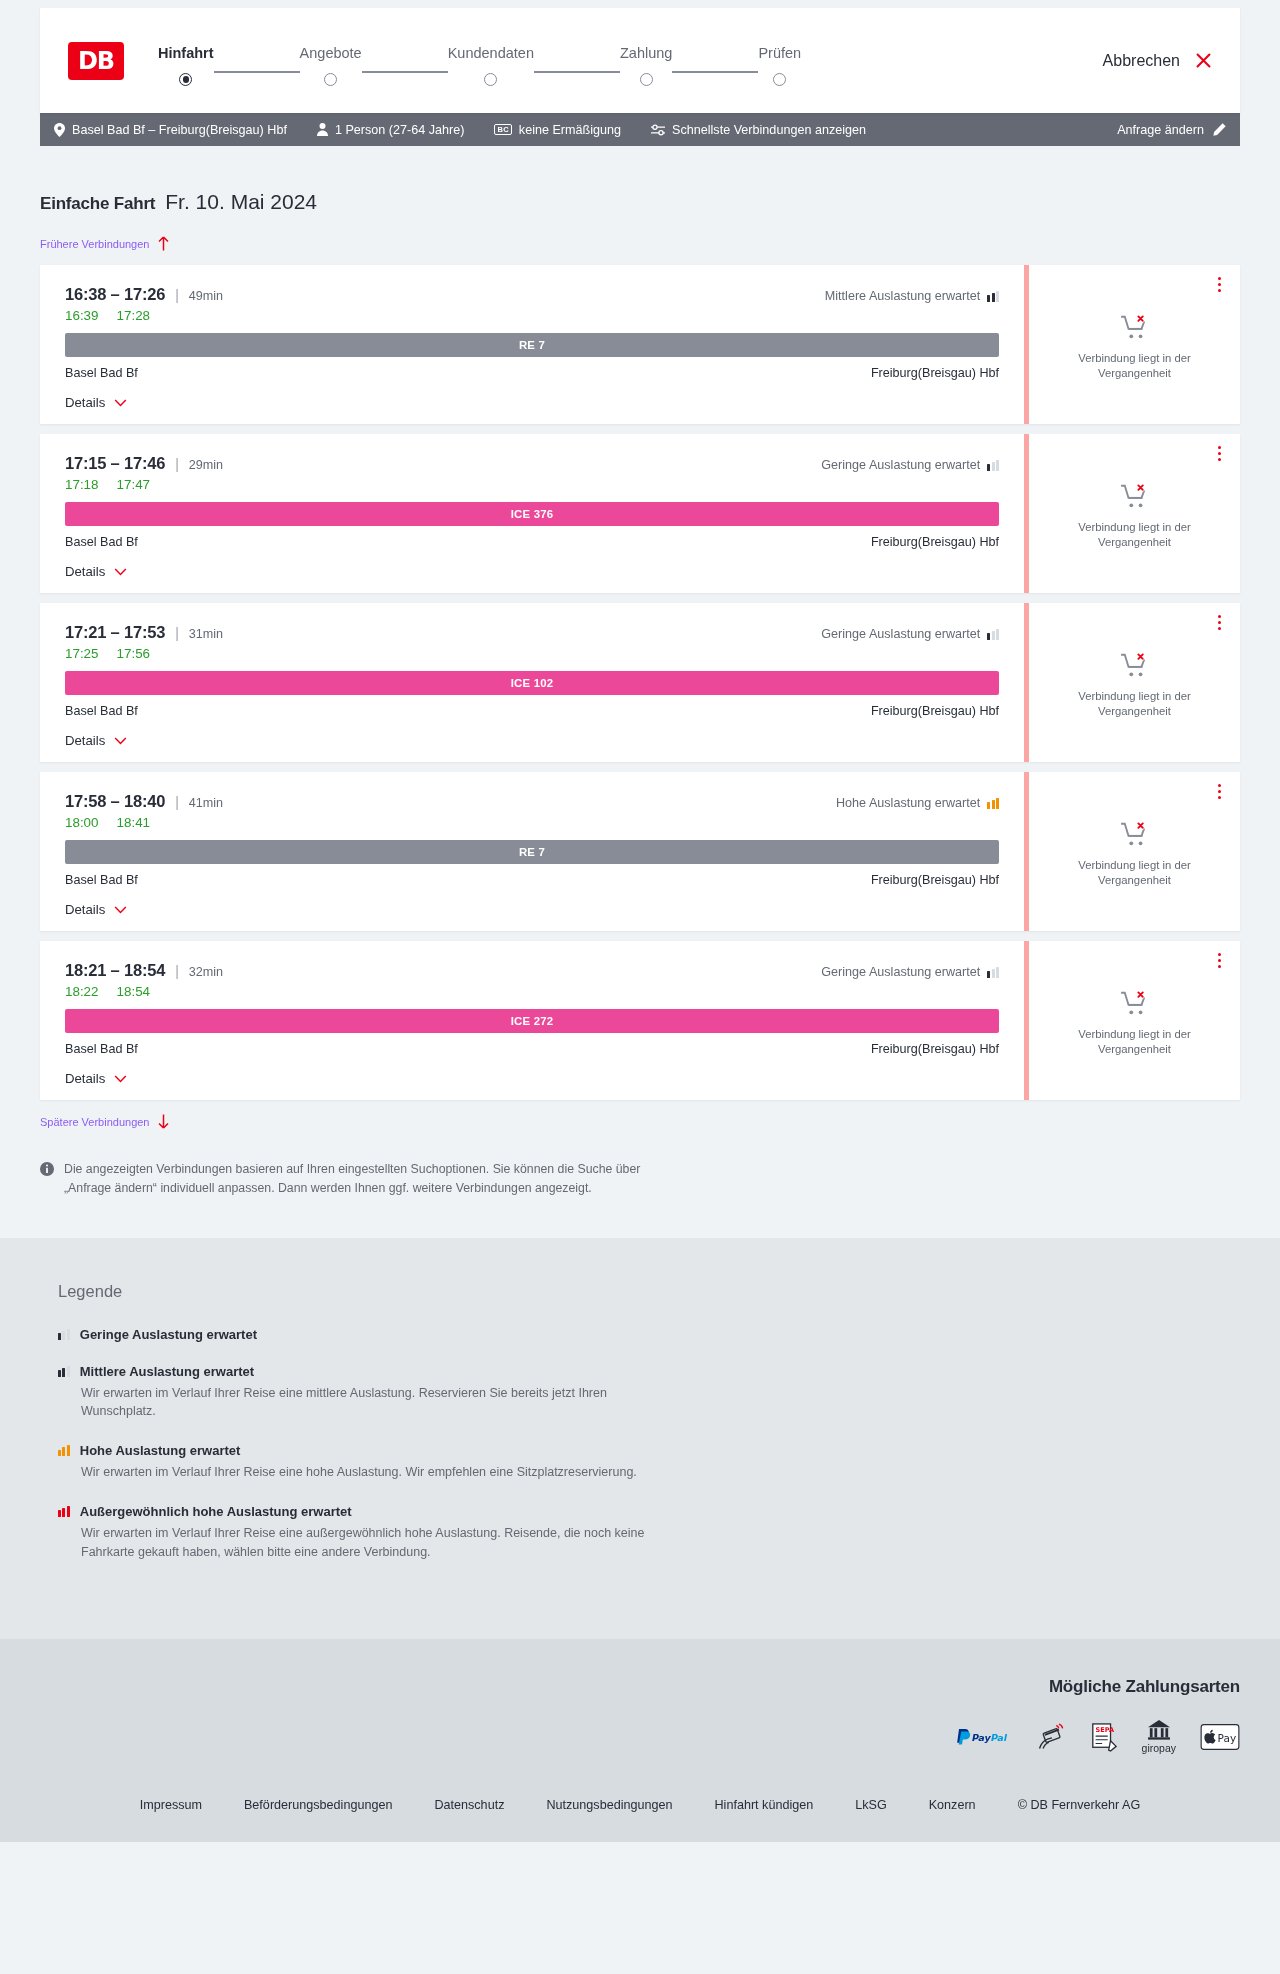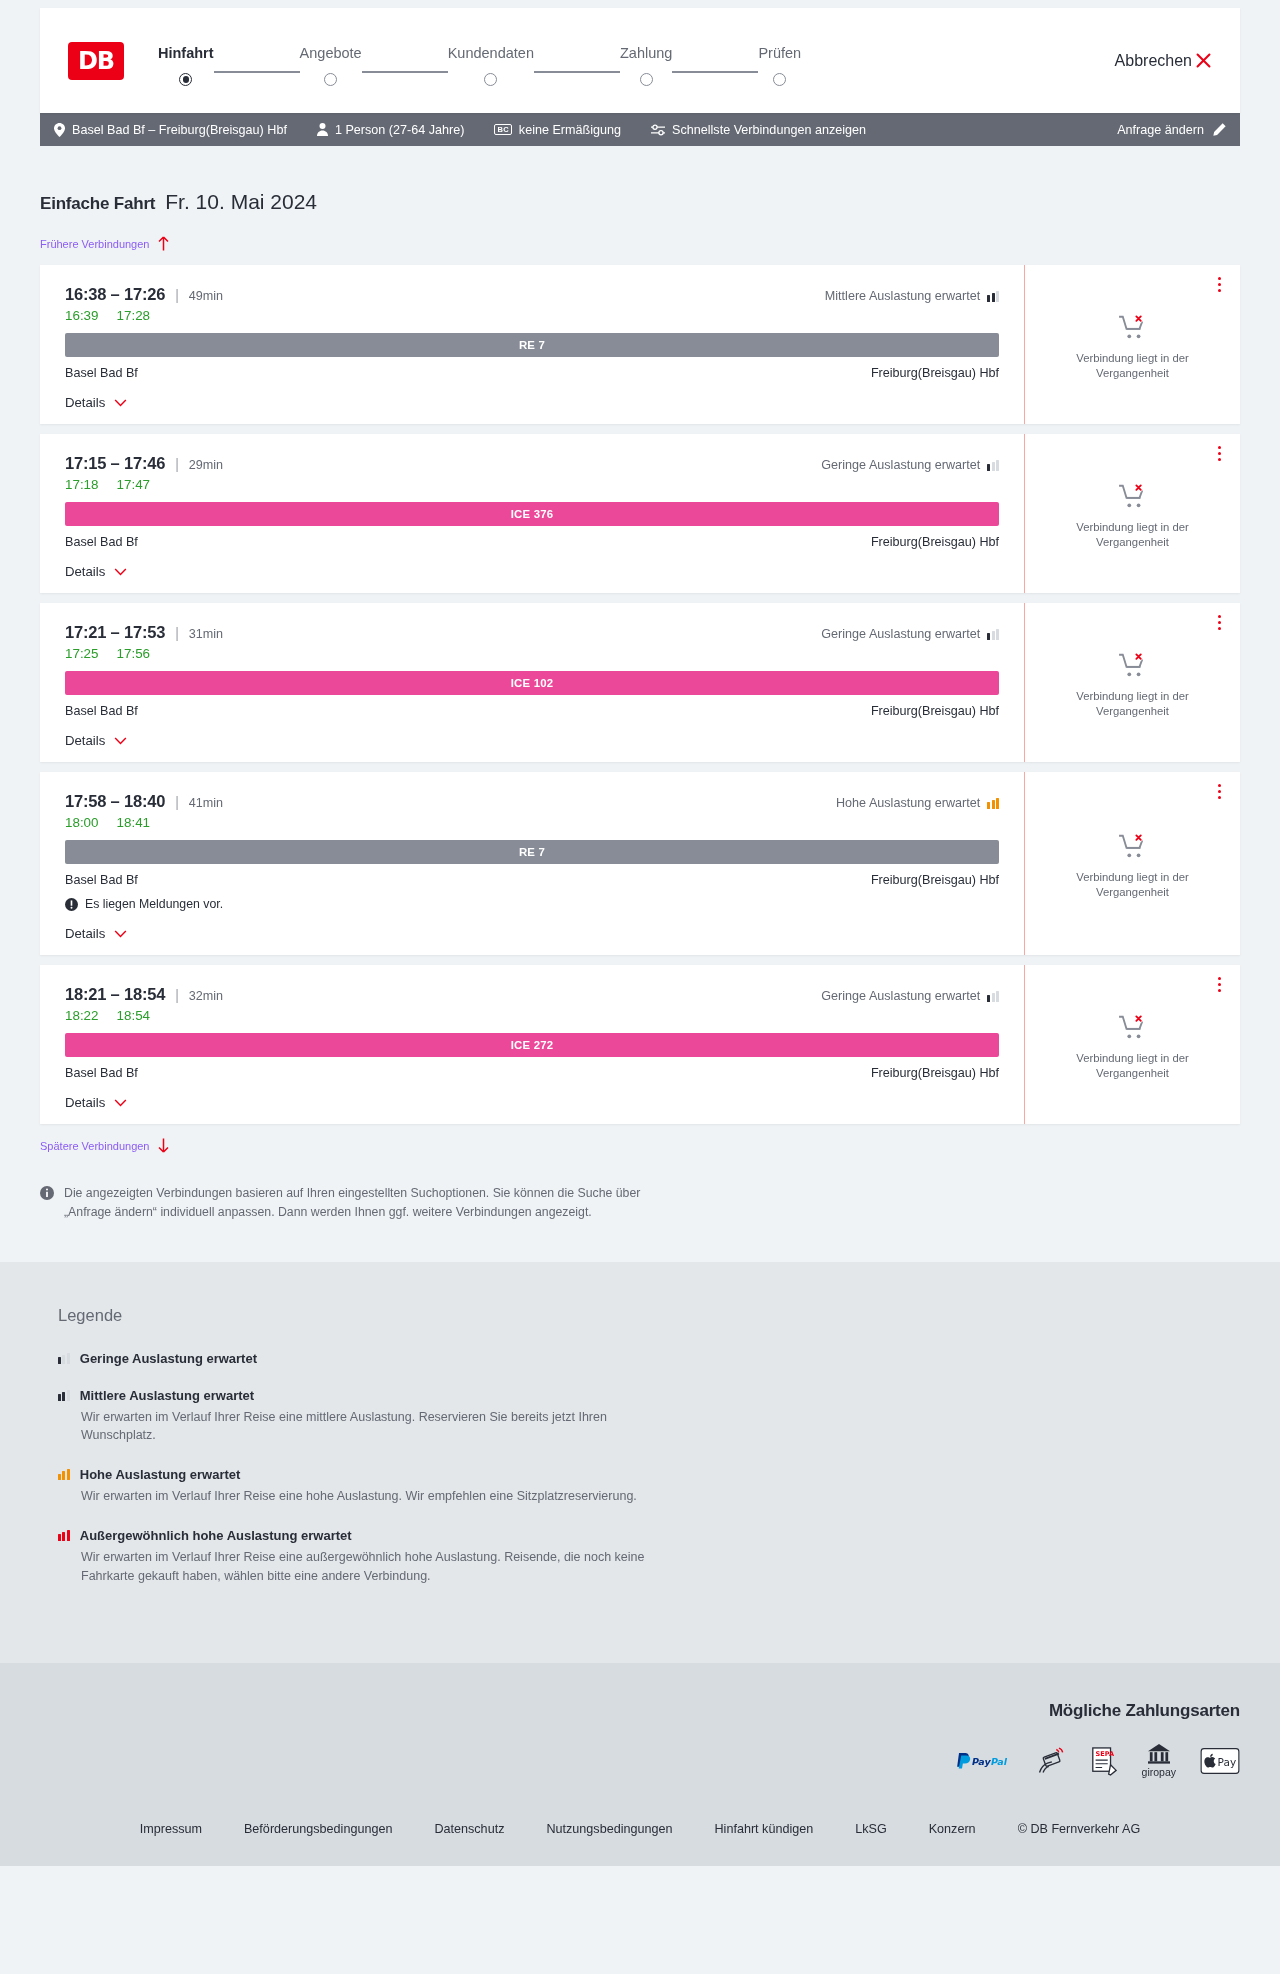--- a/index.html
+++ b/index.html
@@ -69,21 +69,21 @@
   .step-line {
     flex: 0 0 auto;
     width: 86px;
     height: 1.6px;
     background: #878c96;
     margin-top: 26px;
     align-self: flex-start;
   }
   .cancel-btn {
     margin-left: auto;
-    display: flex; align-items: center; gap: 3px;
+    display: flex; align-items: center; gap: 15px;
     font-size: 16px;
     color: #282d37;
     cursor: pointer;
   }
   .x-icon { width: 17px; height: 17px; display:block; }
 
   
   .summary-wrap { padding: 0 40px; background: #f0f3f5; }
   .summary {
     background: #646973;
@@ -123,21 +123,21 @@
   
   .conn-list { display: flex; flex-direction: column; gap: 10px; }
   .conn {
     background: #fff;
     display: flex;
     box-shadow: 0 1px 2px rgba(0,0,0,.06);
   }
   .conn-left { flex: 1 1 auto; padding: 20px 25px 14px 25px; min-width: 0; }
   .conn-right {
     flex: 0 0 216px;
-    border-left: 1px solid #fca5a5;
+    border-left: 5px solid #fca5a5;
     position: relative;
     display: flex;
     flex-direction: column;
     align-items: center;
     justify-content: center;
     padding: 26px 14px 20px 14px;
   }
   .kebab {
     position: absolute; top: 9px; right: 16px;
     display: flex; flex-direction: column; gap: 2.6px;
@@ -468,28 +468,20 @@
             </div>
             <div class="real-times">
               <span>18:00</span>
               <span>18:41</span>
             </div>
             <div class="train-bar re">RE 7</div>
             <div class="stations">
               <span>Basel Bad Bf</span>
               <span>Freiburg(Breisgau) Hbf</span>
             </div>
-            <div class="msg-row">
-              <svg width="13" height="13" viewBox="0 0 16 16">
-                <circle cx="8" cy="8" r="8" fill="#282d37"></circle>
-                <rect x="7" y="3" width="2" height="6.5" fill="#fff"></rect>
-                <circle cx="8" cy="12" r="1.2" fill="#fff"></circle>
-              </svg>
-              <span>Es liegen Meldungen vor.</span>
-            </div>
             <div class="details-row">
               <span class="details-btn">
                 <span>Details</span>
                 <svg width="13" height="8" viewBox="0 0 14 9">
                   <path d="M1 1 7 7.4 13 1" fill="none" stroke="#ec0016" stroke-width="1.6"></path>
                 </svg>
               </span>
             </div>
           </div>
           <div class="conn-right">

